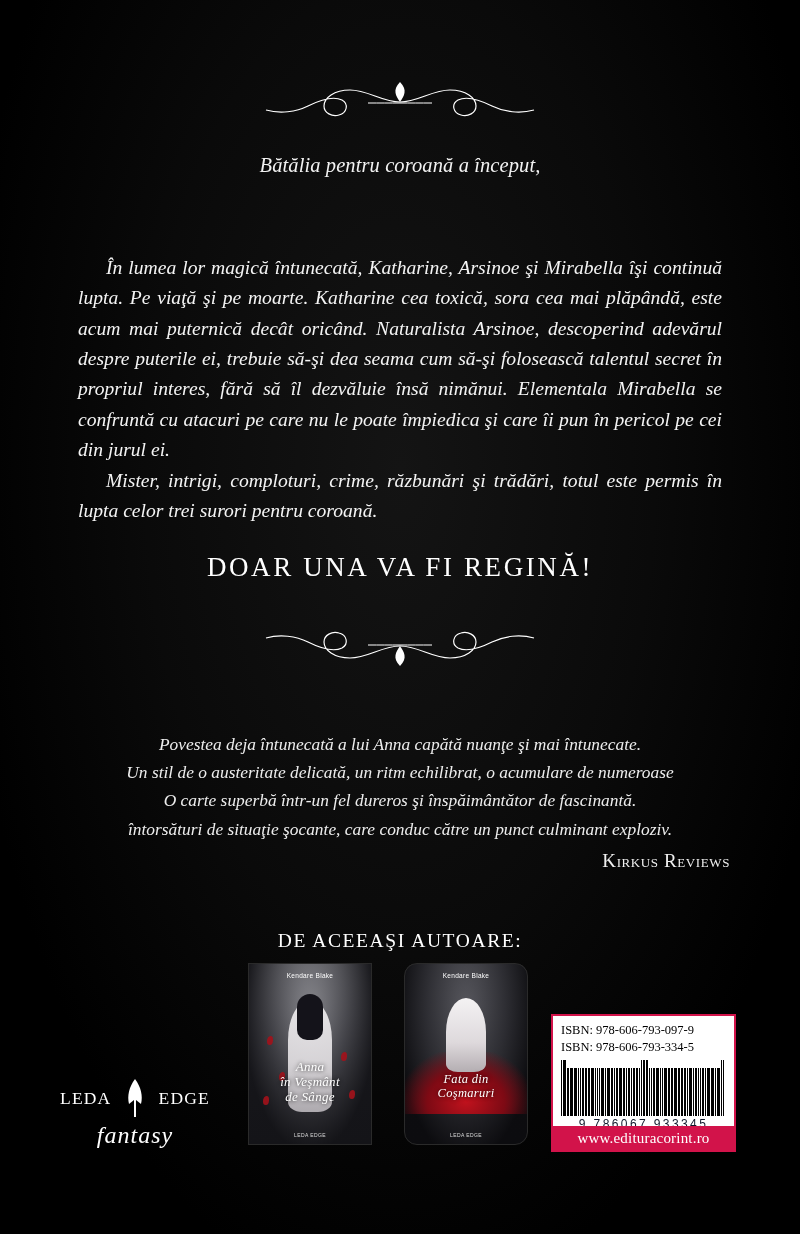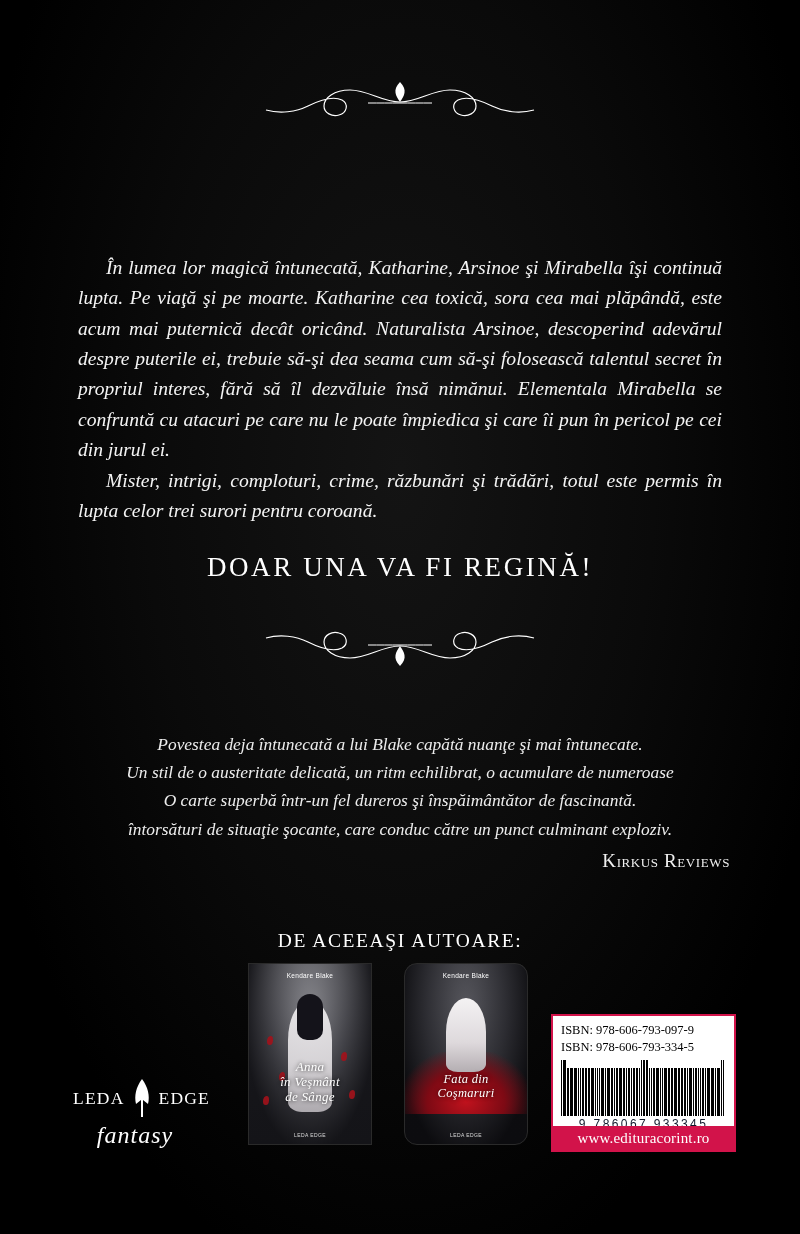--- a/index.html
+++ b/index.html
@@ -250,21 +250,21 @@
     position: absolute;
     left: 60px;
     top: 1078px;
     width: 150px;
     text-align: center;
     color: #fff;
   }
   .logo .leda-row {
     display: flex;
     align-items: center;
-    justify-content: flex-end;
+    justify-content: space-between;
     gap: 4px;
     font-size: 17.5px;
     letter-spacing: 1.2px;
     font-family: "Liberation Serif", serif;
   }
   .logo .feather {
     width: 26px;
     height: 40px;
     display: block;
   }
@@ -336,40 +336,41 @@
   <div class="ornament orn-top">
     <svg width="300" height="52" viewBox="0 0 300 52" fill="none" stroke="#ffffff" stroke-width="1.2">
       <path d="M150 30 C 132 30 118 18 100 18 C 84 18 74 26 74 34 C 74 41 82 45 89 43 C 97 41 99 32 92 28 C 84 24 70 28 58 34 C 46 40 30 42 16 38"></path>
       <path d="M150 30 C 168 30 182 18 200 18 C 216 18 226 26 226 34 C 226 41 218 45 211 43 C 203 41 201 32 208 28 C 216 24 230 28 242 34 C 254 40 270 42 284 38"></path>
       <path d="M150 30 C 146 24 142 18 150 10 C 158 18 154 24 150 30 Z" fill="#ffffff" stroke="none"></path>
       <path d="M118 31 C 130 31 140 31 150 31 C 160 31 170 31 182 31" stroke-width="1"></path>
     </svg>
   </div>
 
   <div class="tagline">
+    <div>Bătălia pentru coroană a început,</div>
   </div>
 
   <div class="blurb">
     <p>În lumea lor magică întunecată, Katharine, Arsinoe şi Mirabella îşi continuă lupta. Pe viaţă şi pe moarte. Katharine cea toxică, sora cea mai plăpândă, este acum mai puternică decât oricând. Naturalista Arsinoe, descoperind adevărul despre puterile ei, trebuie să-şi dea seama cum să-şi folosească talentul secret în propriul interes, fără să îl dezvăluie însă nimănui. Elementala Mirabella se confruntă cu atacuri pe care nu le poate împiedica şi care îi pun în pericol pe cei din jurul ei.</p>
     <p>Mister, intrigi, comploturi, crime, răzbunări şi trădări, totul este permis în lupta celor trei surori pentru coroană.</p>
   </div>
 
   <div class="headline">DOAR UNA VA FI REGINĂ!</div>
 
   <div class="ornament orn-bottom">
     <svg width="300" height="52" viewBox="0 0 300 52" fill="none" stroke="#ffffff" stroke-width="1.2">
       <path d="M150 26 C 132 26 118 38 100 38 C 84 38 74 30 74 22 C 74 15 82 11 89 13 C 97 15 99 24 92 28 C 84 32 70 28 58 22 C 46 16 30 14 16 18"></path>
       <path d="M150 26 C 168 26 182 38 200 38 C 216 38 226 30 226 22 C 226 15 218 11 211 13 C 203 15 201 24 208 28 C 216 32 230 28 242 22 C 254 16 270 14 284 18"></path>
       <path d="M150 26 C 146 32 142 38 150 46 C 158 38 154 32 150 26 Z" fill="#ffffff" stroke="none"></path>
       <path d="M118 25 C 130 25 140 25 150 25 C 160 25 170 25 182 25" stroke-width="1"></path>
     </svg>
   </div>
 
   <div class="review">
-    <div>Povestea deja întunecată a lui Blake capătă nuanţe şi mai întunecate.</div>
+    <div>Povestea deja întunecată a lui Anna capătă nuanţe şi mai întunecate.</div>
     <div>Un stil de o austeritate delicată, un ritm echilibrat, o acumulare de numeroase</div>
     <div>O carte superbă într-un fel dureros şi înspăimântător de fascinantă.</div>
     <div>întorsături de situaţie şocante, care conduc către un punct culminant exploziv.</div>
   </div>
   <div class="review-source">Kirkus Reviews</div>
 
   <div class="same-author-label">DE ACEEAŞI AUTOARE:</div>
 
   <div class="covers">
 

